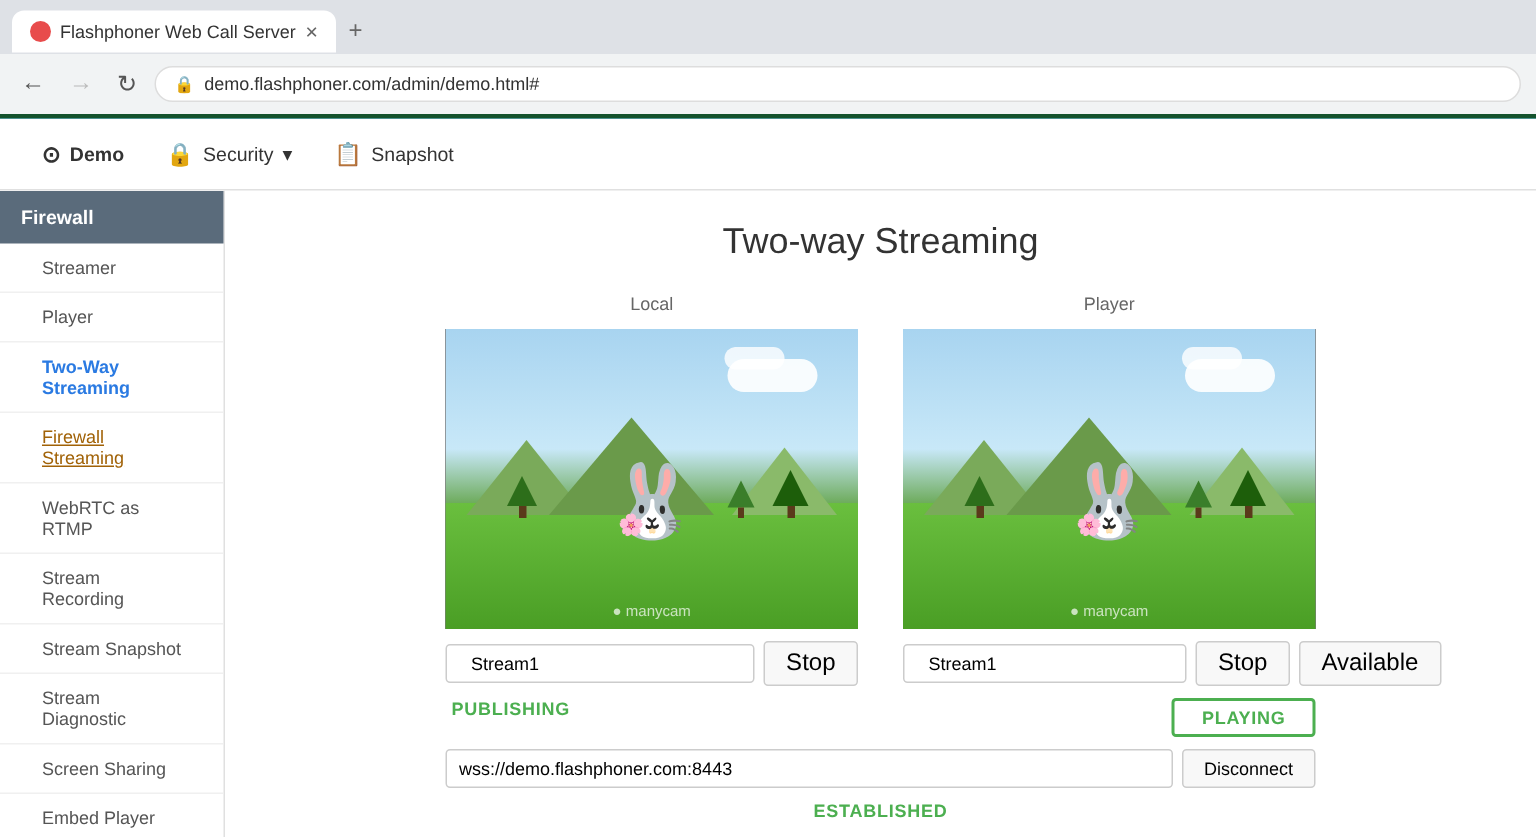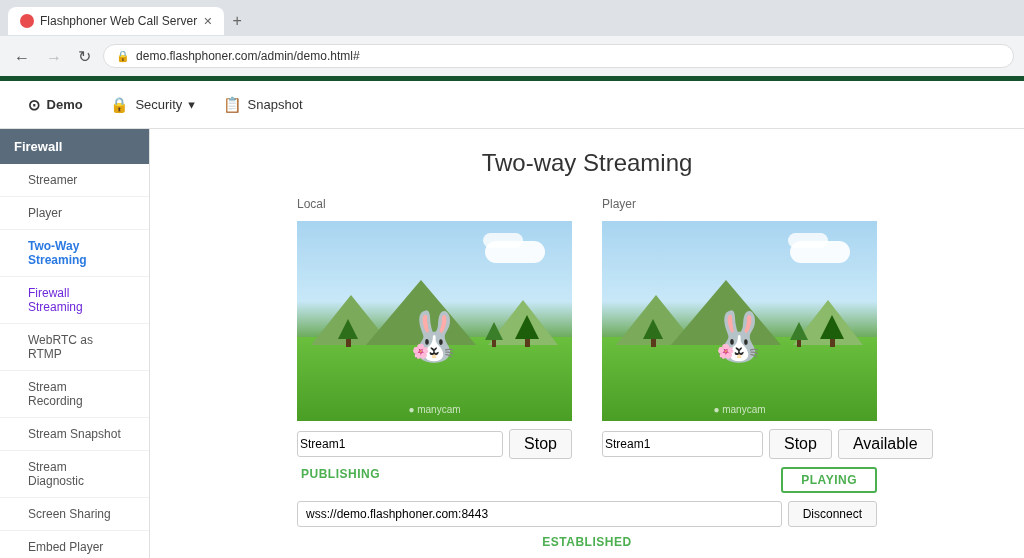--- a/index.html
+++ b/index.html
@@ -1,21 +1,21 @@
 <!DOCTYPE html>
 <html><head>
   <meta charset="utf-8">
   <style>
     * { box-sizing: border-box; margin: 0; padding: 0; }
     body { font-family: Arial, sans-serif; font-size: 13px; color: #333; background: #fff; }
 
     
     .browser-chrome {
       background: #0ea5e9;
-      border-bottom: 5px solid #14532d;
+      border-bottom: 3px solid #14532d;
     }
     .tab-bar {
       display: flex;
       align-items: center;
       padding: 6px 8px 0;
       background: #dee1e6;
       height: 36px;
     }
     .tab {
       display: flex;
@@ -125,21 +125,21 @@
       font-weight: bold;
     }
     .sidebar-item {
       padding: 9px 28px;
       font-size: 12px;
       color: #555;
       cursor: pointer;
       border-bottom: 1px solid #f0f0f0;
     }
     .sidebar-item.active { color: #2a7ae2; font-weight: bold; }
-    .sidebar-item.highlight { color: #6d28d9; }
+    .sidebar-item.highlight { color: #a16207; text-decoration: underline; }
 
     
     .content-area {
       flex: 1;
       padding: 20px 30px;
       overflow-y: auto;
     }
     .page-title {
       text-align: center;
       font-size: 24px;
@@ -147,21 +147,21 @@
       margin-bottom: 20px;
       color: #333;
     }
 
     
     .streaming-panels {
       display: flex;
       gap: 30px;
       justify-content: center;
     }
-    .stream-panel { display: flex; flex-direction: column; gap: 8px; }
+    .stream-panel { display: flex; flex-direction: column; align-items: center; gap: 8px; }
     .stream-label { font-size: 12px; color: #666; margin-bottom: 2px; }
 
     .video-box {
       width: 275px;
       height: 200px;
       background: #000;
       position: relative;
       overflow: hidden;
     }
 
@@ -232,21 +232,21 @@
     .stream-controls {
       display: flex;
       gap: 6px;
       align-items: center;
       width: 275px;
     }
     .stream-input {
       flex: 1;
       border: 1px solid #ccc;
       border-radius: 3px;
-      padding: 5px 2px;
+      padding: 5px 16px;
       font-size: 12px;
     }
     .btn {
       padding: 5px 14px;
       border: 1px solid #ccc;
       border-radius: 3px;
       background: #f8f8f8;
       font-size: 16px;
       cursor: pointer;
       white-space: nowrap;

